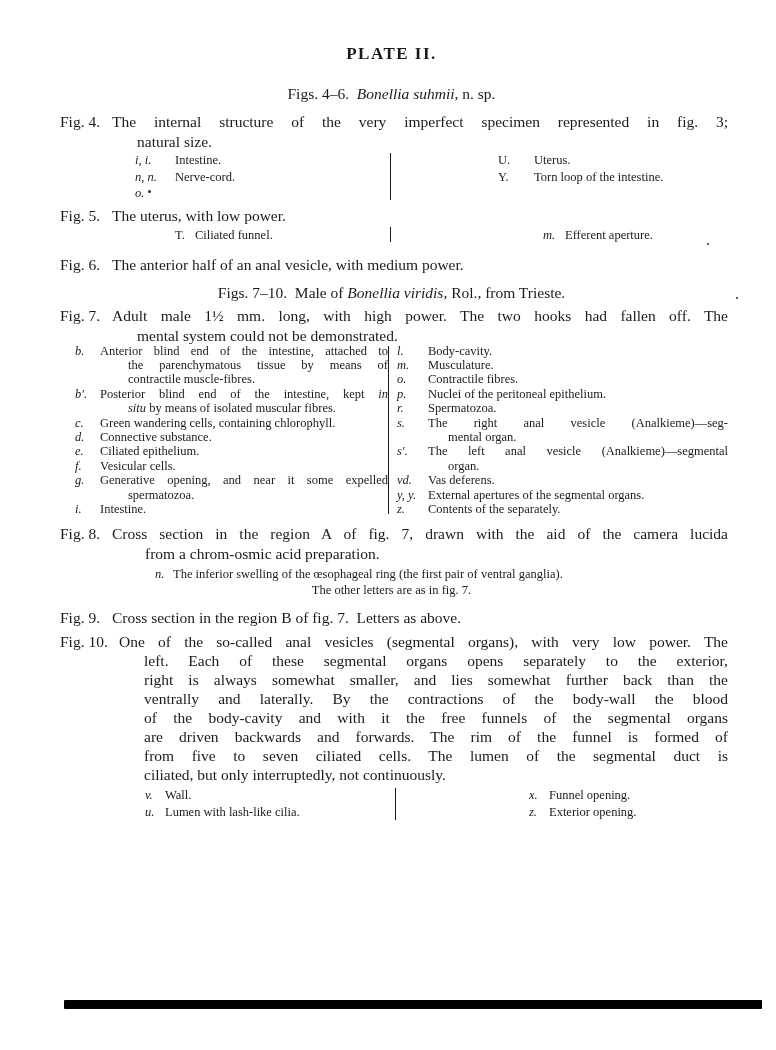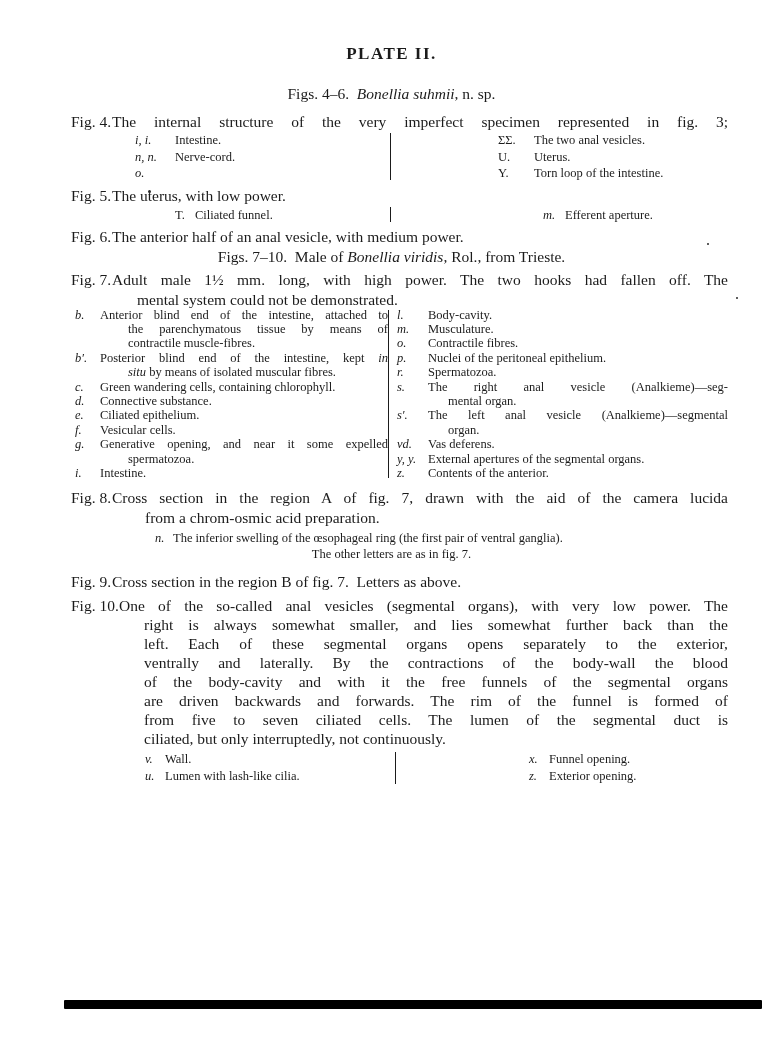--- a/index.html
+++ b/index.html
@@ -6,31 +6,31 @@
   .page{
     position:relative;width:776px;height:1050px;overflow:hidden;
     background:#ffffff;color:#1b1b1b;
     font-family:"Liberation Serif","DejaVu Serif",serif;
     -webkit-font-smoothing:antialiased;
   }
   .content{padding:44px 48px 0 55px;}
   .title{text-align:center;font-size:17px;font-weight:700;letter-spacing:1.5px;line-height:20px;}
   .h2{text-align:center;font-size:15.5px;line-height:19px;}
   .h2.figs46{margin-top:20px;}
-  .h2.figs710{}
+  .h2.figs710{margin-top:8px;}
   i{font-style:italic;}
   .entry{position:relative;padding-left:57px;font-size:15.5px;line-height:20px;}
-  .entry .flabel{position:absolute;left:16px;top:0;white-space:nowrap;}
+  .entry .flabel{position:absolute;left:5px;top:0;white-space:nowrap;}
   .entry.f10{padding-left:64px;}
   .jl{text-align:justify;text-align-last:justify;-moz-text-align-last:justify;}
   .ll{text-align:left;}
   .cont{padding-left:25px;}
   .m-fig4{margin-top:9px;}
   .m-fig5{margin-top:4px;}
-  .m-fig6{margin-top:4px;}
+  .m-fig6{margin-top:12px;}
   .m-fig7{margin-top:4px;}
   .m-fig8{margin-top:8px;}
   .m-fig9{margin-top:10px;}
   .m-fig10{margin-top:4px;line-height:19px;}
   .key{position:relative;display:flex;font-size:12.5px;line-height:16.5px;}
   .key .vr{position:absolute;width:1px;background:#1b1b1b;}
   .kcol{flex:none;}
   .kitem{display:flex;}
   .klet{flex:none;font-style:italic;}
   .klet.rm{font-style:normal;}
@@ -73,42 +73,39 @@
 <div class="page">
   <div class="content">
 
     <div class="title">PLATE II.</div>
 
     <div class="h2 figs46"><span>Figs. 4–6. </span><i>Bonellia suhmii</i><span>, n. sp.</span></div>
 
     <div class="entry m-fig4">
       <span class="flabel">Fig. 4.</span>
       <div class="jl">The internal structure of the very imperfect specimen represented in fig. 3;</div>
+      <div class="ll cont">natural size.</div>
     </div>
 
     <div class="key key4">
       <div class="kcol kcol-l">
         <div class="kitem">
             <span class="klet">i, i.</span>
             <div class="ktext">Intestine.</div>
           </div>
         <div class="kitem">
             <span class="klet">n, n.</span>
             <div class="ktext">Nerve-cord.</div>
           </div>
         <div class="kitem">
             <span class="klet">o.</span>
           </div>
       </div>
       <div class="vr"></div>
       <div class="kcol kcol-r">
-        <div class="kitem">
-            <span class="klet rm">ΣΣ.</span>
-            <div class="ktext">The two anal vesicles.</div>
-          </div>
         <div class="kitem">
             <span class="klet rm">U.</span>
             <div class="ktext">Uterus.</div>
           </div>
         <div class="kitem">
             <span class="klet rm">Y.</span>
             <div class="ktext">Torn loop of the intestine.</div>
           </div>
       </div>
     </div>
@@ -231,21 +228,21 @@
         <div class="kitem">
             <span class="klet">vd.</span>
             <div class="ktext">Vas deferens.</div>
           </div>
         <div class="kitem">
             <span class="klet">y, y.</span>
             <div class="ktext">External apertures of the segmental organs.</div>
           </div>
         <div class="kitem">
             <span class="klet">z.</span>
-            <div class="ktext">Contents of the anterior.</div>
+            <div class="ktext">Contents of the separately.</div>
           </div>
       </div>
     </div>
 
     <div class="entry m-fig8">
       <span class="flabel">Fig. 8.</span>
       <div class="jl">Cross section in the region A of fig. 7, drawn with the aid of the camera lucida</div>
       <div class="ll cont" style="padding-left:33px;">from a chrom-osmic acid preparation.</div>
     </div>
 
@@ -256,22 +253,22 @@
     <div class="note8b">The other letters are as in fig. 7.</div>
 
     <div class="entry m-fig9">
       <span class="flabel">Fig. 9.</span>
       <div class="ll">Cross section in the region B of fig. 7. Letters as above.</div>
     </div>
 
     <div class="entry f10 m-fig10">
       <span class="flabel">Fig. 10.</span>
       <div class="jl">One of the so-called anal vesicles (segmental organs), with very low power. The</div>
+      <div class="jl cont">left. Each of these segmental organs opens separately to the exterior,</div>
       <div class="jl cont">right is always somewhat smaller, and lies somewhat further back than the</div>
-      <div class="jl cont">left. Each of these segmental organs opens separately to the exterior,</div>
       <div class="jl cont">ventrally and laterally. By the contractions of the body-wall the blood</div>
       <div class="jl cont">of the body-cavity and with it the free funnels of the segmental organs</div>
       <div class="jl cont">are driven backwards and forwards. The rim of the funnel is formed of</div>
       <div class="jl cont">from five to seven ciliated cells. The lumen of the segmental duct is</div>
       <div class="ll cont">ciliated, but only interruptedly, not continuously.</div>
     </div>
 
     <div class="key key10">
       <div class="kcol kcol-l">
         <div class="kitem">

